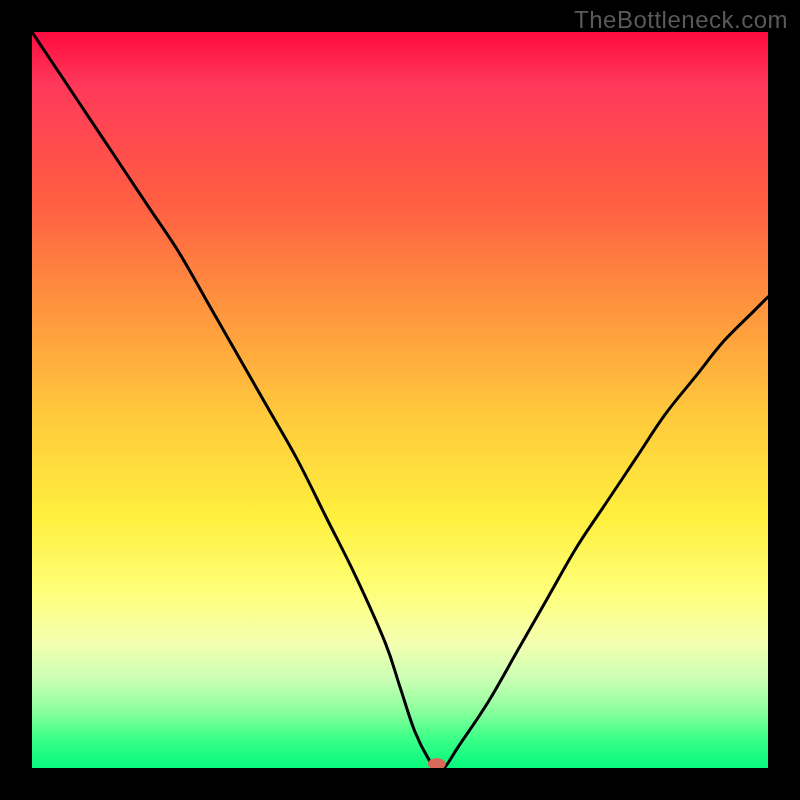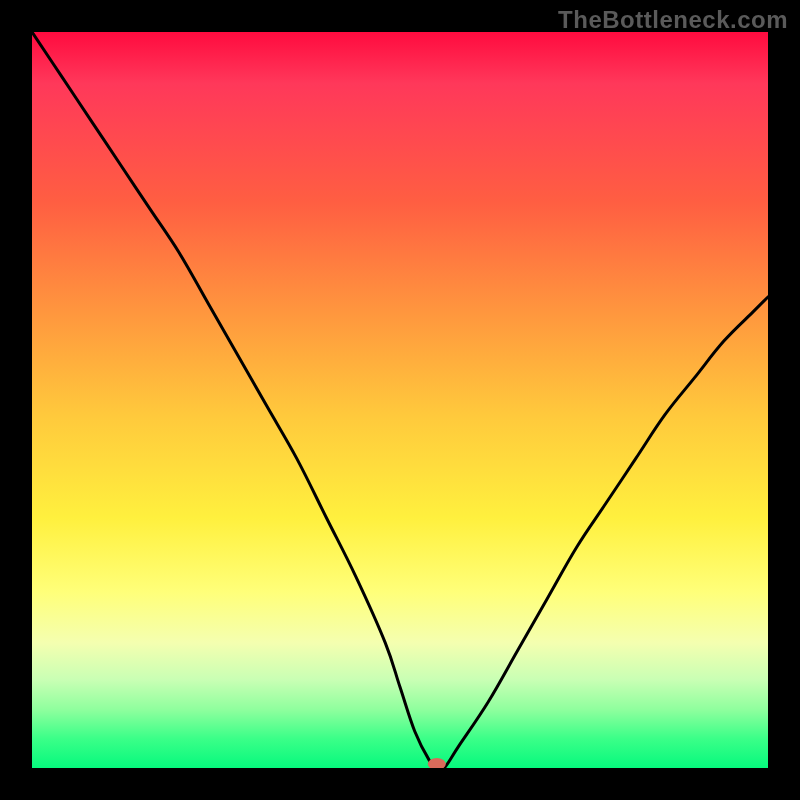--- a/index.html
+++ b/index.html
@@ -16,21 +16,21 @@
     width: 800px;
     height: 800px;
     background: #000;
   }
   .watermark {
     position: absolute;
     top: 6px;
     right: 12px;
     color: #5a5a5a;
     font-size: 24px;
-    font-weight: 700;
+    font-weight: 400;
     letter-spacing: 0.5px;
     user-select: none;
     z-index: 10;
   }
   .plot-area {
     position: absolute;
     left: 32px;
     top: 32px;
     width: 736px;
     height: 736px;

